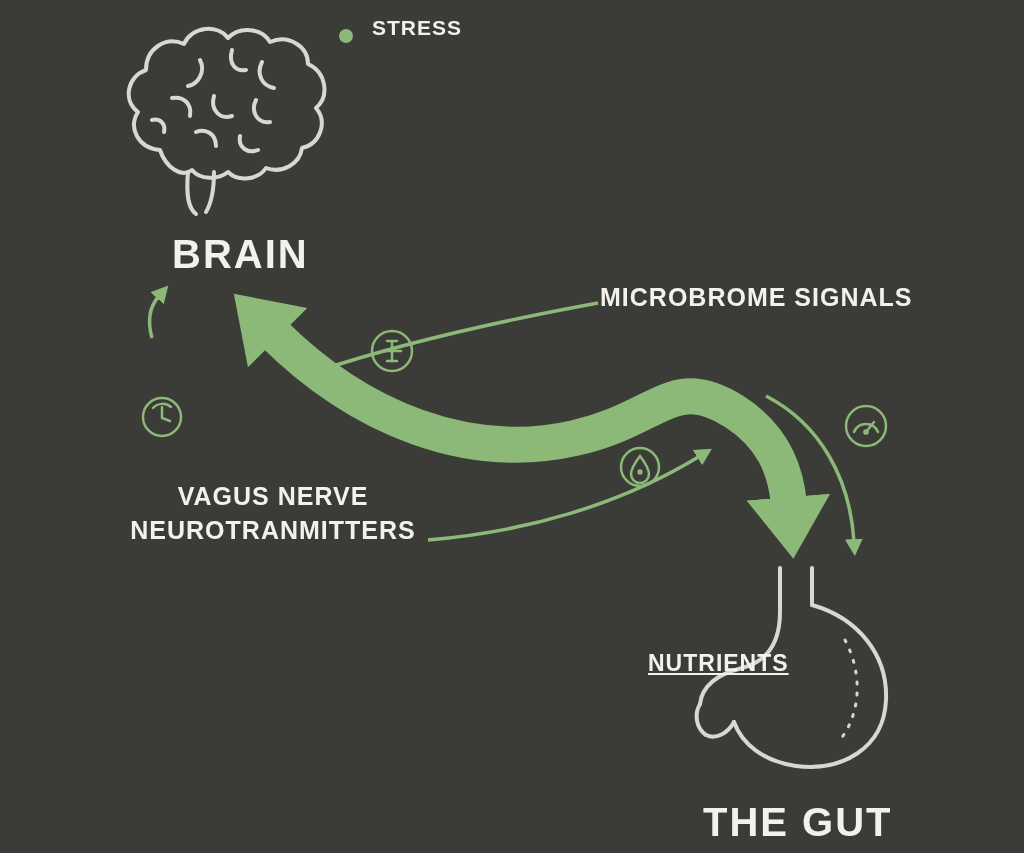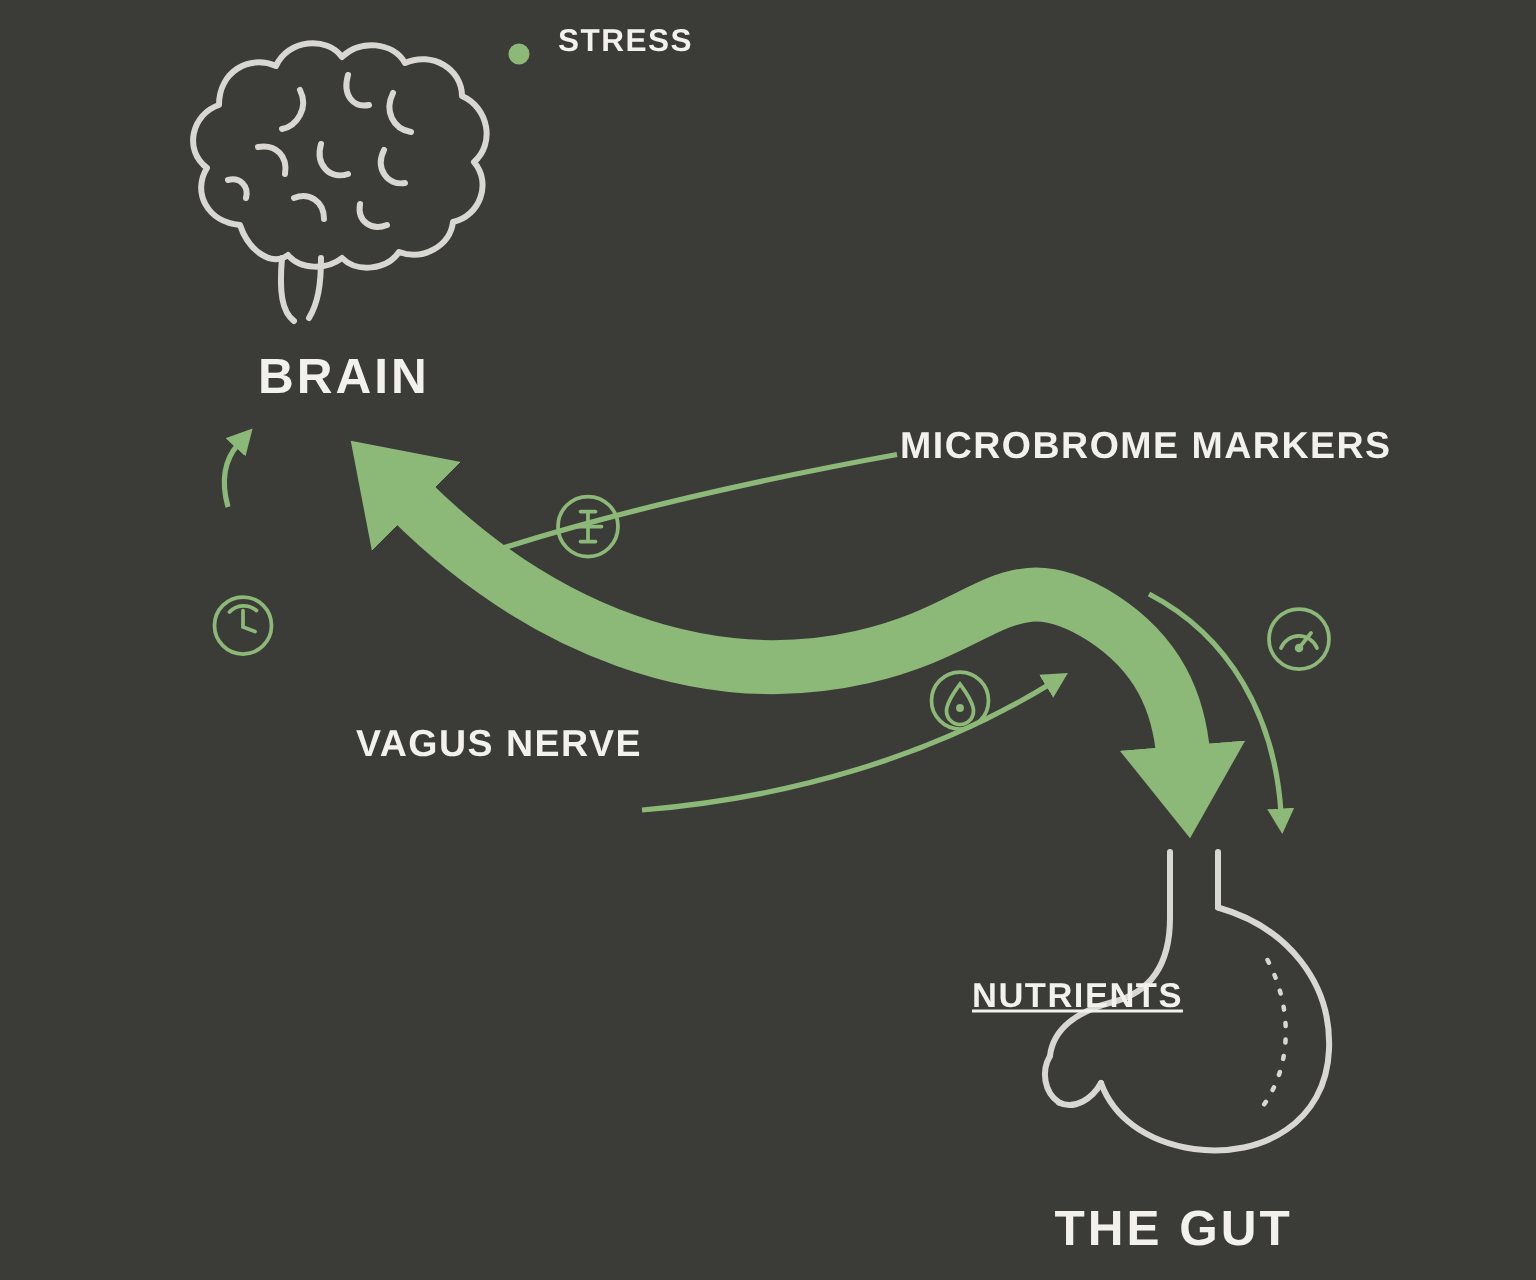--- a/index.html
+++ b/index.html
@@ -4,24 +4,24 @@
 <style>
   html,body{margin:0;padding:0;background:#2e2e2c;}
   .stage{
     position:relative;width:1024px;height:853px;overflow:hidden;
     background:#3b3b38;
     font-family:"Liberation Sans", sans-serif;
     color:#f2f1ec;
   }
   .layer{position:absolute;left:0;top:0;width:100%;height:100%;}
   .label{position:absolute;letter-spacing:1px;font-weight:600;white-space:nowrap;text-align:right;}
-  .label-big{font-size:33px;letter-spacing:2px;font-weight:700;}
+  .label-big{font-size:40px;letter-spacing:2px;font-weight:700;}
   .label-small{font-size:21px;}
   .text-block{position:absolute;font-weight:600;}
-  .vagus{left:118px;top:479px;width:310px;text-align:right;font-size:25px;line-height:34px;letter-spacing:1px;}
+  .vagus{left:118px;top:479px;width:310px;text-align:center;font-size:25px;line-height:34px;letter-spacing:1px;}
   .micro{left:600px;top:281px;font-size:25px;line-height:33px;letter-spacing:1px;}
   svg{display:block;}
 </style>
 </head>
 <body>
 
 <div class="stage">
 
   <svg class="layer" width="1024" height="853" viewBox="0 0 1024 853">
     <defs>
@@ -99,24 +99,25 @@
       <path d="M 706 735 C 716 740, 728 733, 734 722"></path>
       <path d="M 845 640 C 862 672, 862 712, 840 740" stroke-width="3" stroke-dasharray="2 9"></path>
     </g>
   </svg>
 
   <div class="label label-small" style="left:372px;top:16px;">STRESS</div>
 
   <div class="label label-big" style="left:172px;top:232px;">BRAIN</div>
 
   <div class="text-block micro">
-    <div>MICROBROME MARKERS</div>
+    <div>MICROBROME SIGNALS</div>
   </div>
 
   <div class="text-block vagus">
     <div>VAGUS NERVE</div>
+    <div>NEUROTRANMITTERS</div>
   </div>
 
   <div class="label" style="left:648px;top:650px;font-size:23px;text-decoration:underline;">NUTRIENTS</div>
 
   <div class="label label-big" style="left:703px;top:800px;">THE GUT</div>
 
 </div>
 
 </body></html>

